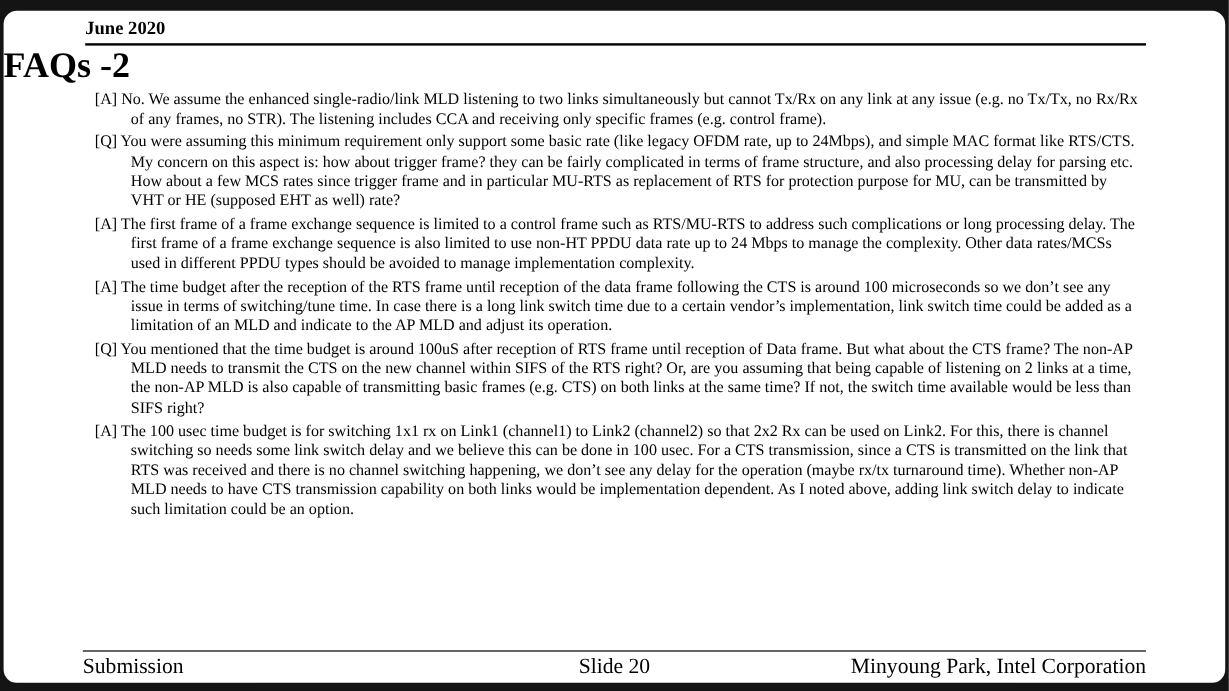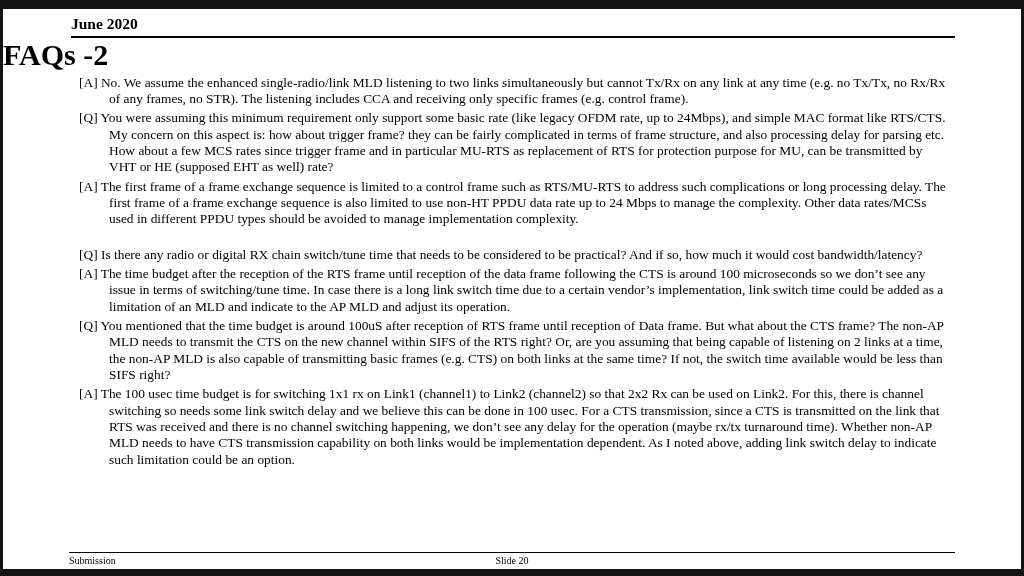--- a/index.html
+++ b/index.html
@@ -12,20 +12,21 @@
     overflow: hidden;
   }
   .slide {
     position: absolute;
     left: 3px;
     right: 3px;
     top: 9px;
     bottom: 7px;
     background: #ffffff;
     color: #000000;
+    border-radius: 11px;
   }
   .header {
     display: flex;
     justify-content: space-between;
     align-items: flex-end;
     margin: 6px 66px 0 68px;
     padding-bottom: 3px;
     border-bottom: 2px solid #000;
     font-weight: bold;
     font-size: 15.5px;
@@ -49,21 +50,21 @@
   }
   .para.gap-before { margin-top: 19px; }
   .qa-tag { white-space: pre; }
   .footer {
     position: absolute;
     left: 66px;
     right: 66px;
     bottom: 3px;
     border-top: 1.5px solid #000;
     padding-top: 2px;
-    font-size: 10px;
+    font-size: 18px;
     display: flex;
     justify-content: space-between;
     gap: 24px;
   }
   .footer .center-cell {
     position: absolute;
     left: 50%;
     transform: translateX(-50%);
   }
 </style>
@@ -73,33 +74,33 @@
 <div class="slide">
 
   <div class="header">
     <span>June 2020</span>
   </div>
 
   <div class="title">FAQs -2</div>
 
   <div class="body-text">
 
-  <div class="para"><span class="qa-tag">[A]</span> <span>No. We assume the enhanced single-radio/link MLD listening to two links simultaneously but cannot Tx/Rx on any link at any time (e.g. no Tx/Tx, no Rx/Rx of any frames, no STR). The listening includes CCA and receiving only specific frames (e.g. control frame).</span></div>
+  <div class="para"><span class="qa-tag">[A]</span> <span>No. We assume the enhanced single-radio/link MLD listening to two links simultaneously but cannot Tx/Rx on any link at any issue (e.g. no Tx/Tx, no Rx/Rx of any frames, no STR). The listening includes CCA and receiving only specific frames (e.g. control frame).</span></div>
 
   <div class="para"><span class="qa-tag">[Q]</span> <span>You were assuming this minimum requirement only support some basic rate (like legacy OFDM rate, up to 24Mbps), and simple MAC format like RTS/CTS. My concern on this aspect is: how about trigger frame? they can be fairly complicated in terms of frame structure, and also processing delay for parsing etc. How about a few MCS rates since trigger frame and in particular MU-RTS as replacement of RTS for protection purpose for MU, can be transmitted by VHT or HE (supposed EHT as well) rate?</span></div>
 
   <div class="para"><span class="qa-tag">[A]</span> <span>The first frame of a frame exchange sequence is limited to a control frame such as RTS/MU-RTS to address such complications or long processing delay. The first frame of a frame exchange sequence is also limited to use non-HT PPDU data rate up to 24 Mbps to manage the complexity. Other data rates/MCSs used in different PPDU types should be avoided to manage implementation complexity.</span></div>
 
-  <div class="para gap-before"><span class="qa-tag">[Q]</span> <span>Is there any radio or digital RX chain switch/tune time that needs to be considered to be practical? And if so, how much it would cost bandwidth/latency?</span></div>
 
   <div class="para"><span class="qa-tag">[A]</span> <span>The time budget after the reception of the RTS frame until reception of the data frame following the CTS is around 100 microseconds so we don’t see any issue in terms of switching/tune time. In case there is a long link switch time due to a certain vendor’s implementation, link switch time could be added as a limitation of an MLD and indicate to the AP MLD and adjust its operation.</span></div>
 
   <div class="para"><span class="qa-tag">[Q]</span> <span>You mentioned that the time budget is around 100uS after reception of RTS frame until reception of Data frame. But what about the CTS frame? The non-AP MLD needs to transmit the CTS on the new channel within SIFS of the RTS right? Or, are you assuming that being capable of listening on 2 links at a time, the non-AP MLD is also capable of transmitting basic frames (e.g. CTS) on both links at the same time? If not, the switch time available would be less than SIFS right?</span></div>
 
   <div class="para"><span class="qa-tag">[A]</span> <span>The 100 usec time budget is for switching 1x1 rx on Link1 (channel1) to Link2 (channel2) so that 2x2 Rx can be used on Link2. For this, there is channel switching so needs some link switch delay and we believe this can be done in 100 usec. For a CTS transmission, since a CTS is transmitted on the link that RTS was received and there is no channel switching happening, we don’t see any delay for the operation (maybe rx/tx turnaround time). Whether non-AP MLD needs to have CTS transmission capability on both links would be implementation dependent. As I noted above, adding link switch delay to indicate such limitation could be an option.</span></div>
 </div>
 
   <div class="footer">
     <span>Submission</span>
     <span class="center-cell">Slide 20</span>
+    <span>Minyoung Park, Intel Corporation</span>
   </div>
 
 </div>
 
 </body></html>

